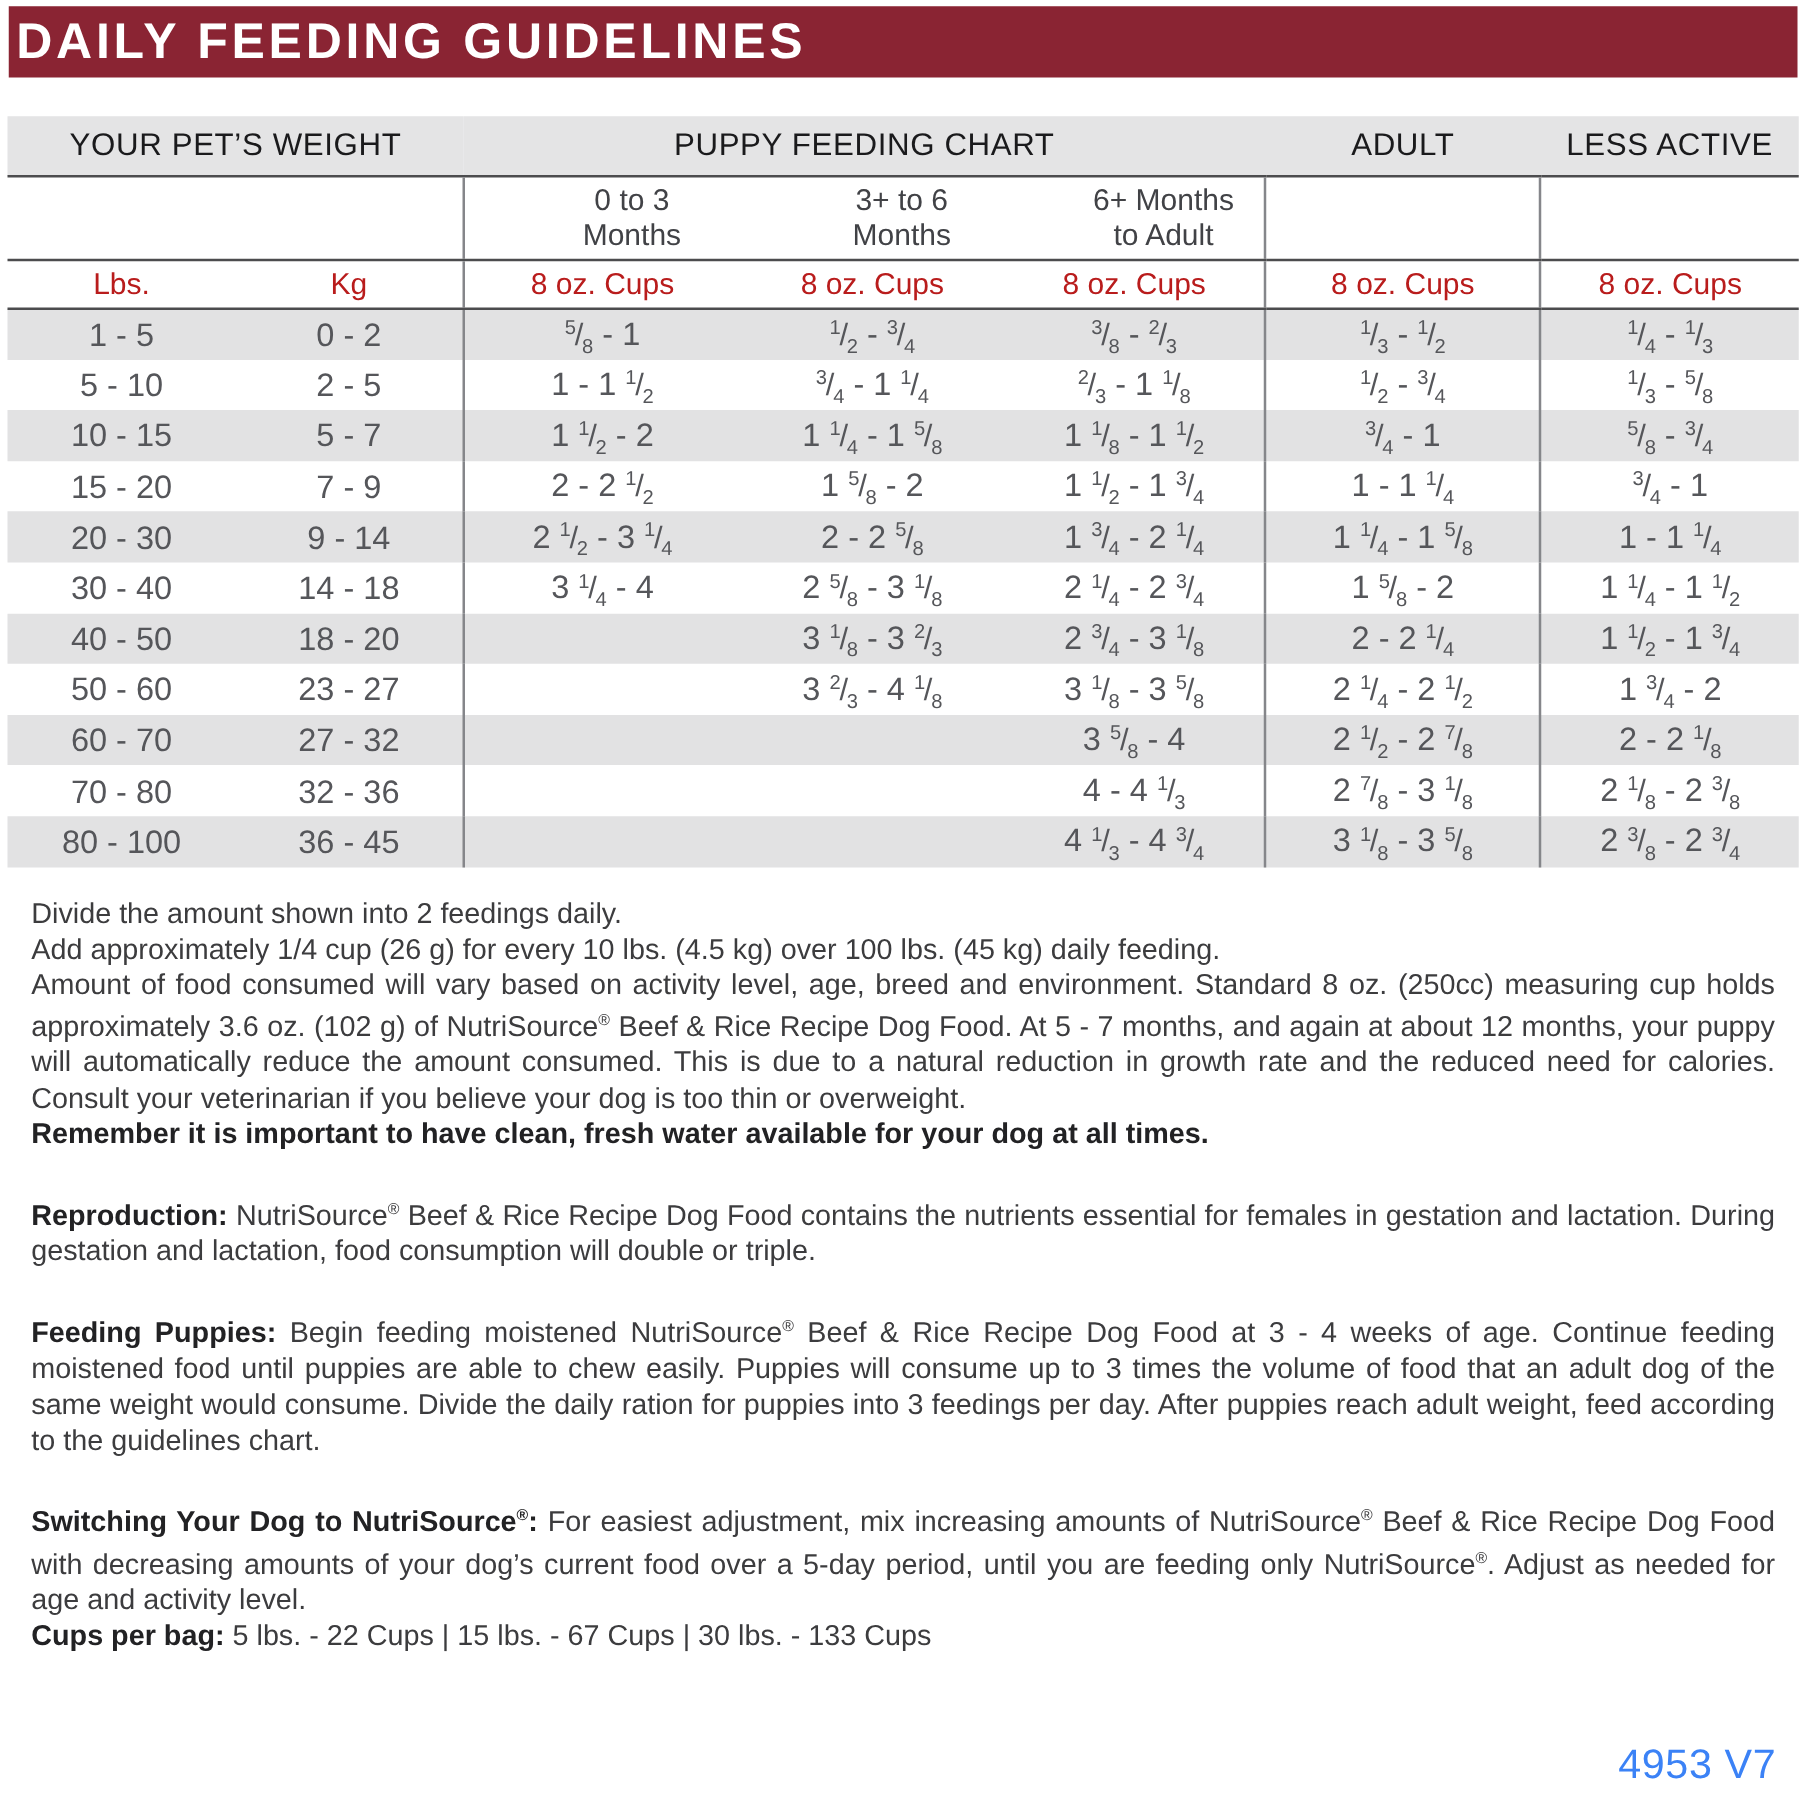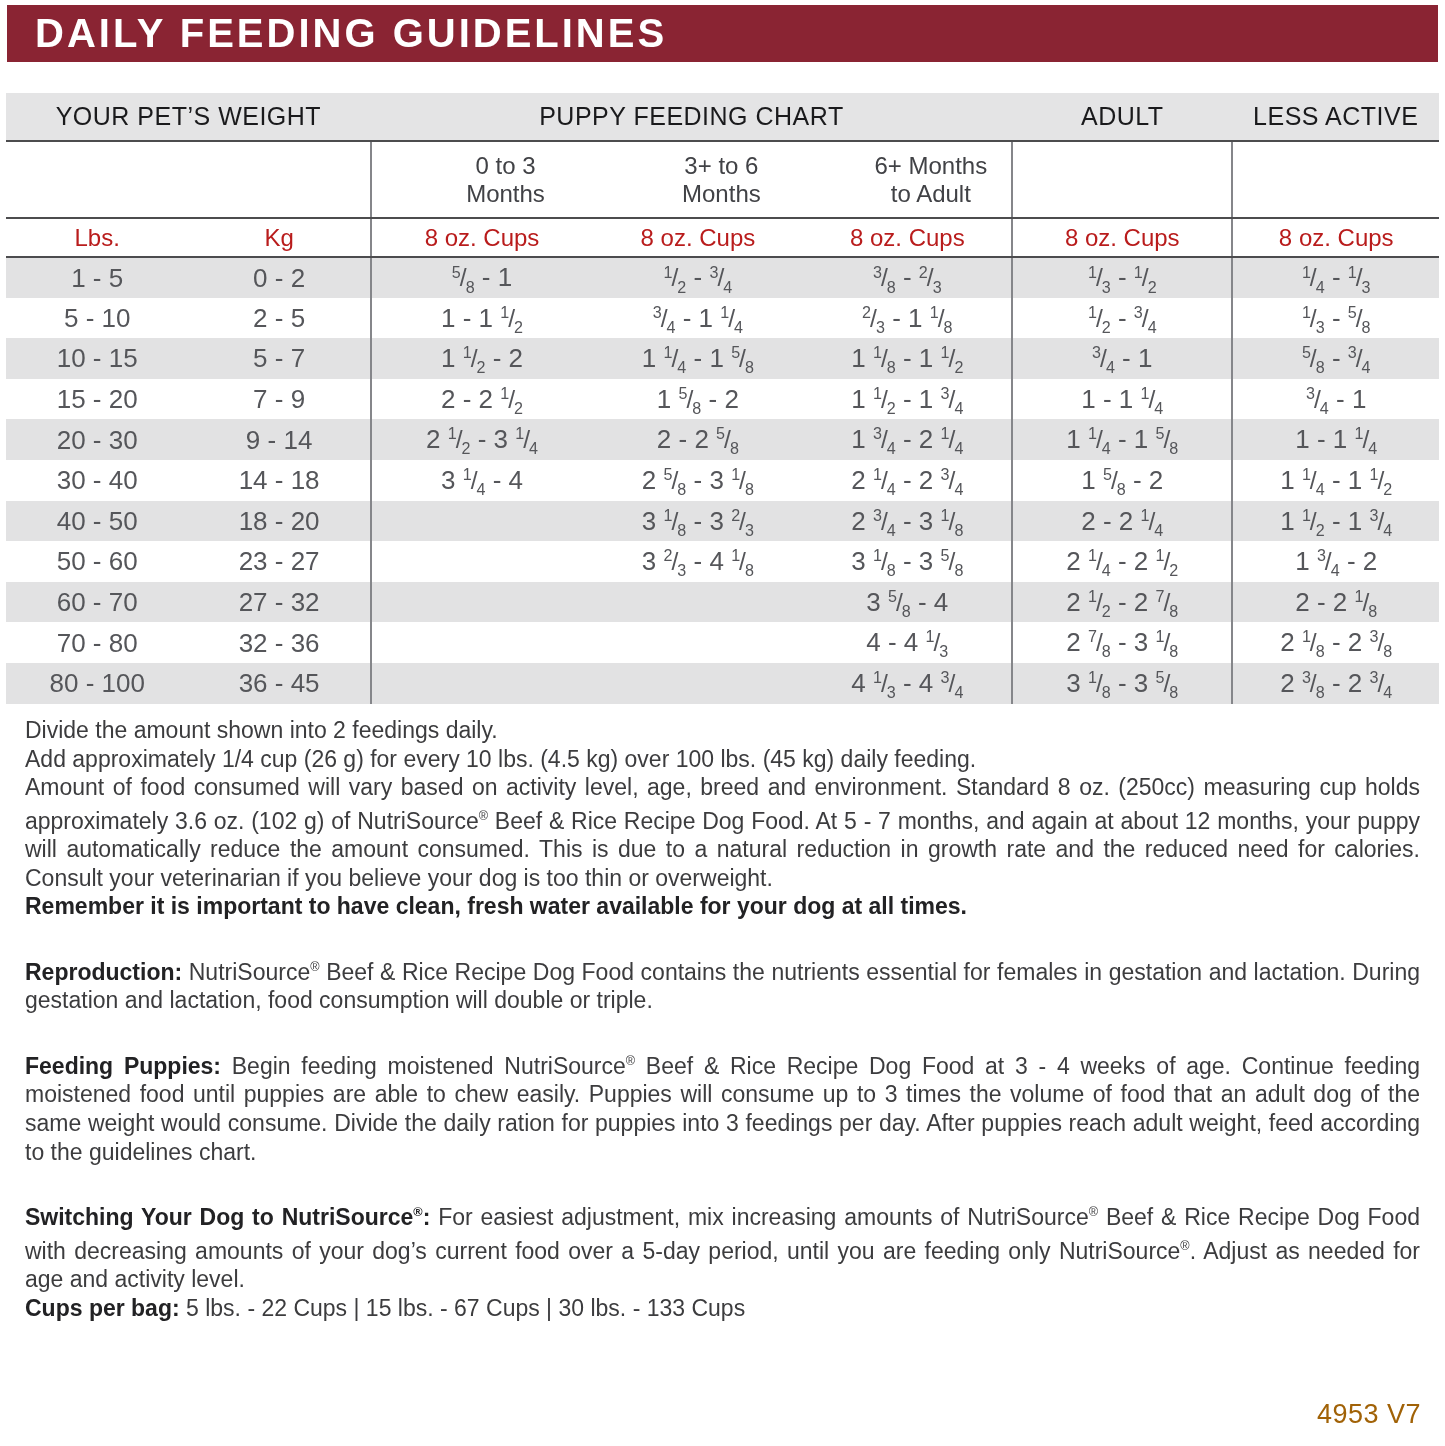--- a/index.html
+++ b/index.html
@@ -20,21 +20,21 @@
     height: 57px;
     background: #8a2433;
     display: flex;
     align-items: center;
   }
   .banner .title {
     color: #ffffff;
     font-size: 40px;
     font-weight: bold;
     letter-spacing: 3px;
-    padding-left: 28px;
+    padding-left: 6px;
     white-space: nowrap;
   }
 
   
   .guide-table-wrap {
     position: absolute;
     left: 6px; right: 6px; top: 93px;
   }
   table.guide {
     width: 100%;
@@ -53,21 +53,21 @@
     background: #e4e4e5;
     height: 48px;
     font-size: 25px;
     font-weight: normal;
     color: #1a1a1c;
     text-align: center;
     letter-spacing: 0.5px;
     vertical-align: middle;
   }
   tr.months td {
-    height: 77px;
+    height: 67px;
     font-size: 24px;
     color: #414246;
     text-align: center;
     vertical-align: middle;
     white-space: pre-line;
     line-height: 1.15;
     border-top: 2px solid #4c4c4e;
     border-bottom: 2px solid #4c4c4e;
     padding-left: 47px;
   }
@@ -106,22 +106,22 @@
   }
   .note { text-align: left; }
   .note.just { text-align: justify; }
   .note.space { margin-top: 32px; }
   .note b { color: #222224; }
   sup.reg { font-size: 55%; vertical-align: 0.7em; }
 
   .footer-code {
     position: absolute;
     right: 24px; bottom: 16px;
-    color: #a16207;
-    font-size: 27px;
+    color: #3b82f6;
+    font-size: 33px;
     letter-spacing: 0.5px;
   }
 </style>
 </head>
 <body>
 
 <div class="page">
 
   <div class="banner">
     <div class="title">DAILY FEEDING GUIDELINES</div>

